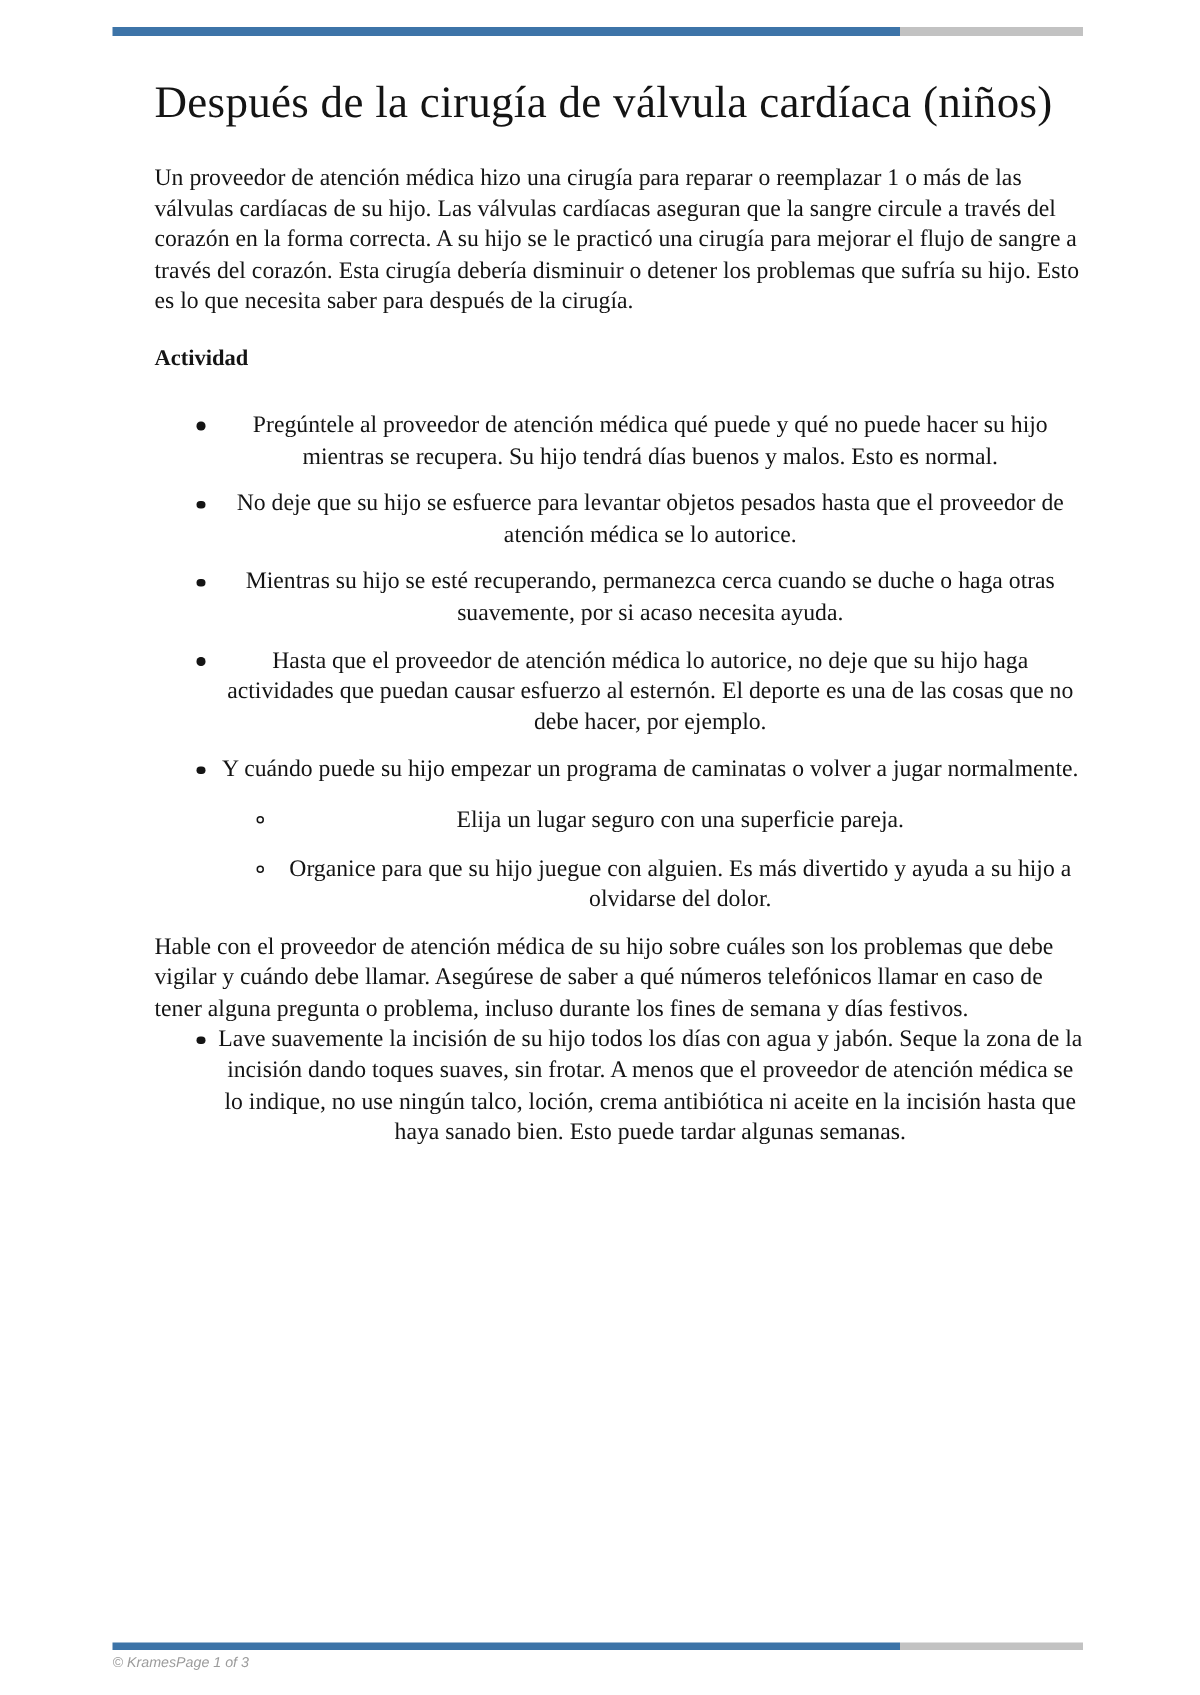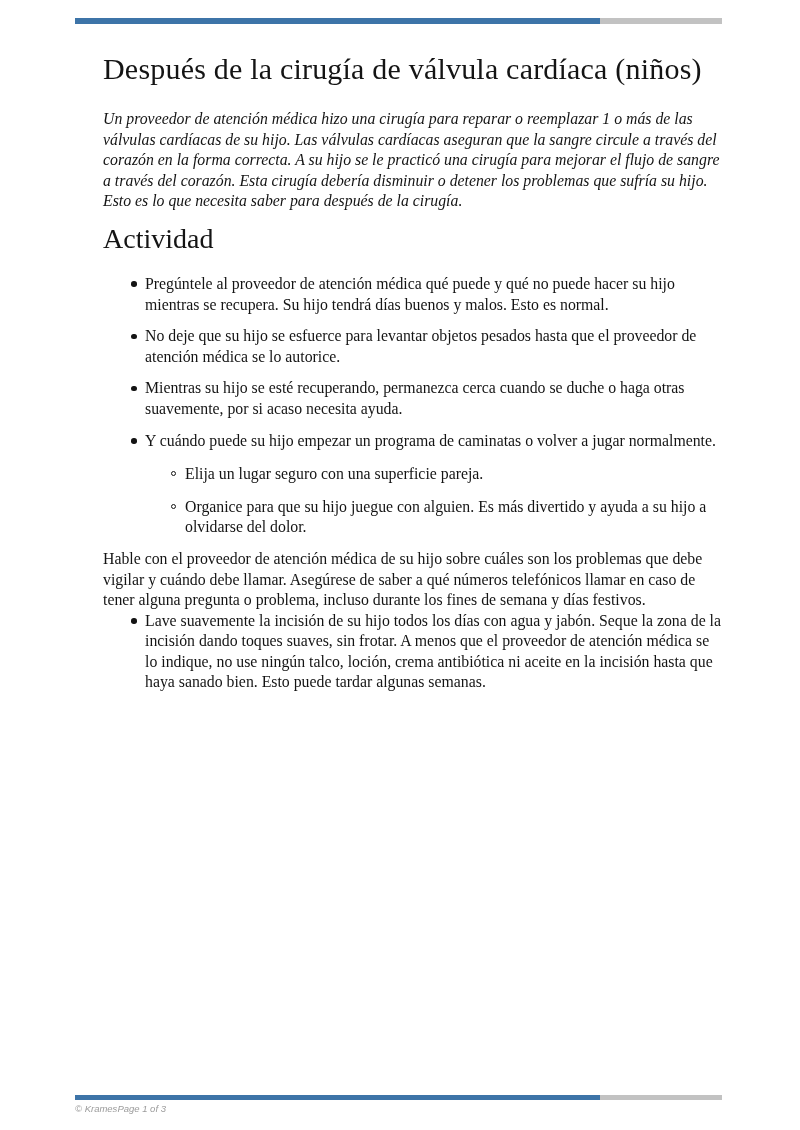--- a/index.html
+++ b/index.html
@@ -40,38 +40,39 @@
     font-size: 30px;
     line-height: 37px;
     font-weight: normal;
     letter-spacing: 0.2px;
   }
   p.body-text {
     margin: 0;
     font-size: 15.8px;
     line-height: 20.6px;
   }
-  p.intro { margin-bottom: 0; font-style: italic; }
+  p.intro { margin-bottom: 0; }
   h2.section-heading {
     margin: 14px 0 22px 0;
-    font-size: 28px;
+    font-size: 15px;
     line-height: 26px;
-    font-weight: normal;
+    font-weight: bold;
   }
   ul.bullet-list {
     list-style: none;
     margin: 0 0 4px 0;
     padding: 0;
   }
   ul.bullet-list > li {
     position: relative;
     padding-left: 42px;
     margin-bottom: 11px;
     font-size: 15.8px;
     line-height: 20.6px;
+    text-align: center;
   }
   .marker-disc {
     position: absolute;
     left: 28px;
     top: 7.5px;
     width: 5.5px;
     height: 5.5px;
     border-radius: 50%;
     background: #141414;
   }
@@ -137,20 +138,24 @@
     <li>
       <span class="marker-disc"></span>
       <span>No deje que su hijo se esfuerce para levantar objetos pesados hasta que el proveedor de atención médica se lo autorice.</span>
     </li>
     <li>
       <span class="marker-disc"></span>
       <span>Mientras su hijo se esté recuperando, permanezca cerca cuando se duche o haga otras suavemente, por si acaso necesita ayuda.</span>
     </li>
     <li>
       <span class="marker-disc"></span>
+      <span>Hasta que el proveedor de atención médica lo autorice, no deje que su hijo haga actividades que puedan causar esfuerzo al esternón. El deporte es una de las cosas que no debe hacer, por ejemplo.</span>
+    </li>
+    <li>
+      <span class="marker-disc"></span>
       <span>Y cuándo puede su hijo empezar un programa de caminatas o volver a jugar normalmente.</span>
       <ul class="sub-list">
         <li>
           <span class="marker-circle"></span>
           <span>Elija un lugar seguro con una superficie pareja.</span>
         </li>
         <li>
           <span class="marker-circle"></span>
           <span>Organice para que su hijo juegue con alguien. Es más divertido y ayuda a su hijo a olvidarse del dolor.</span>
         </li>

